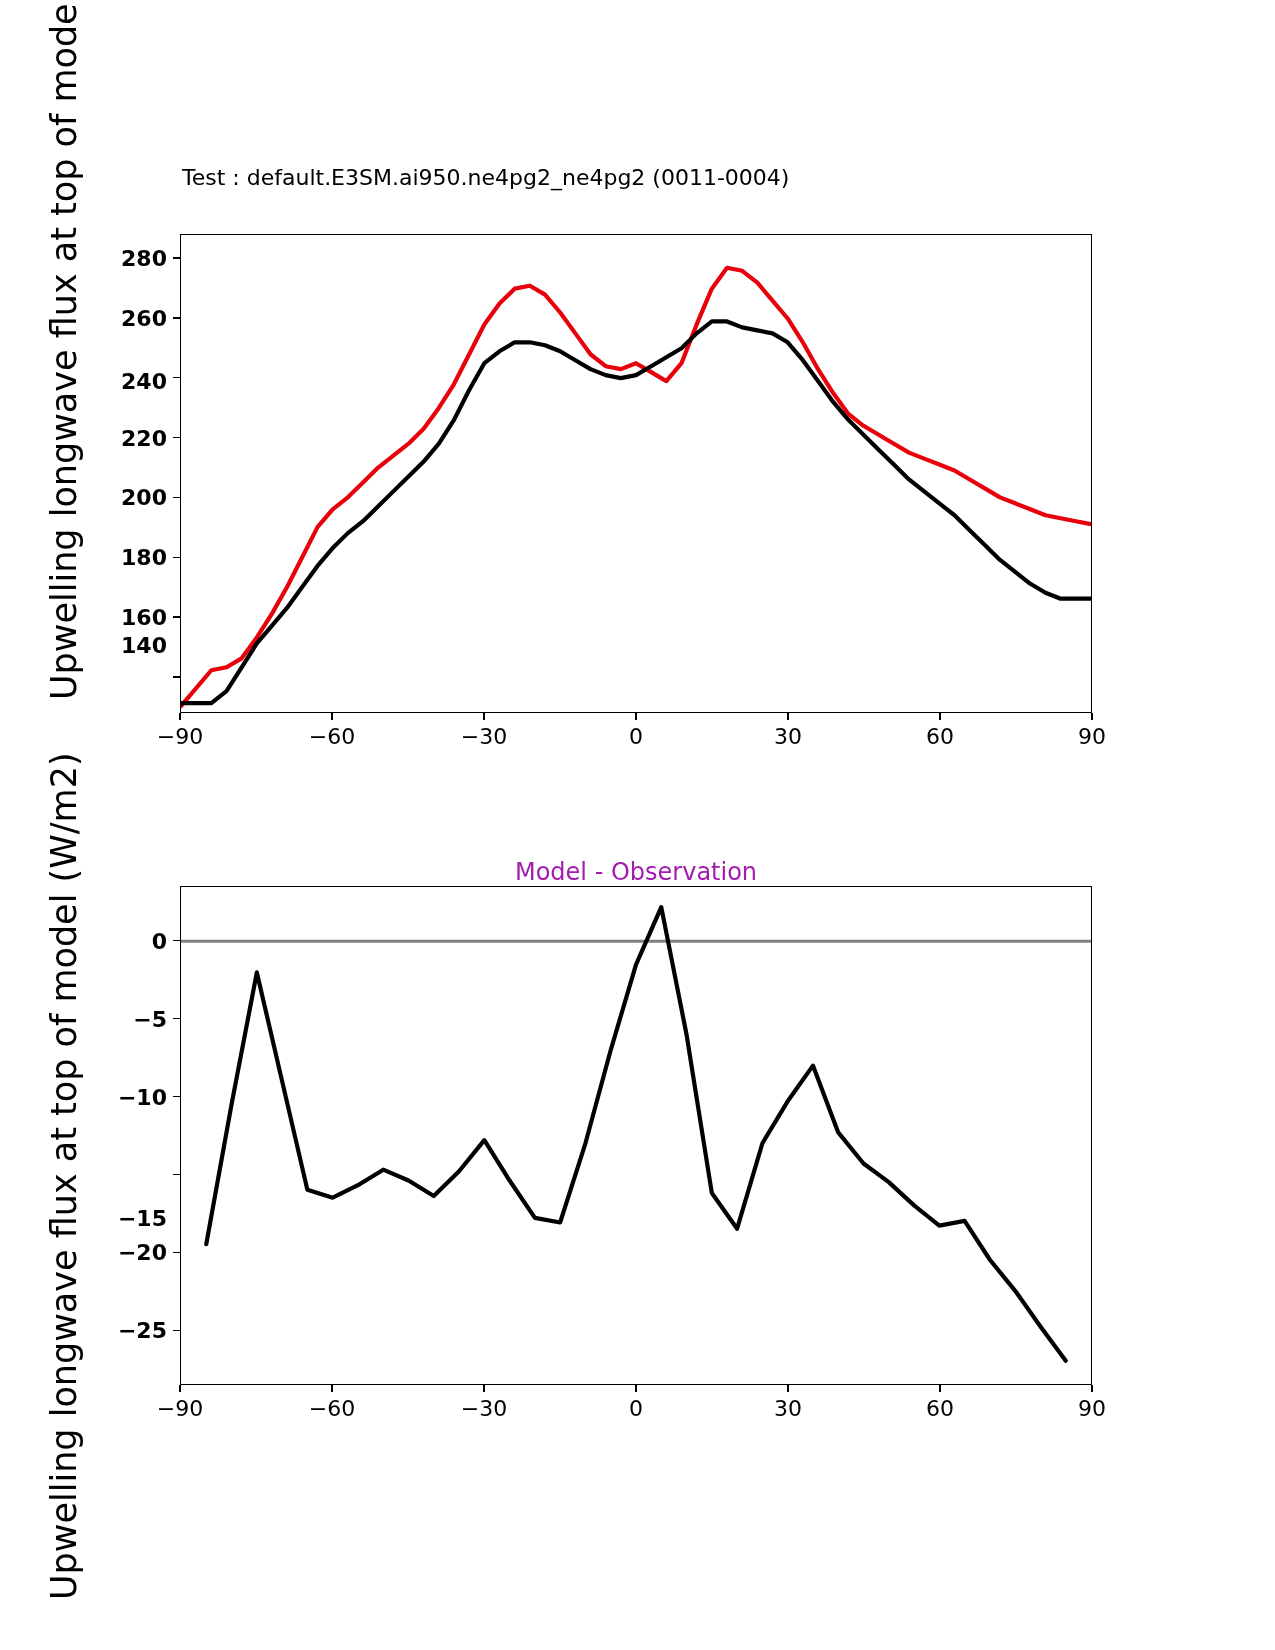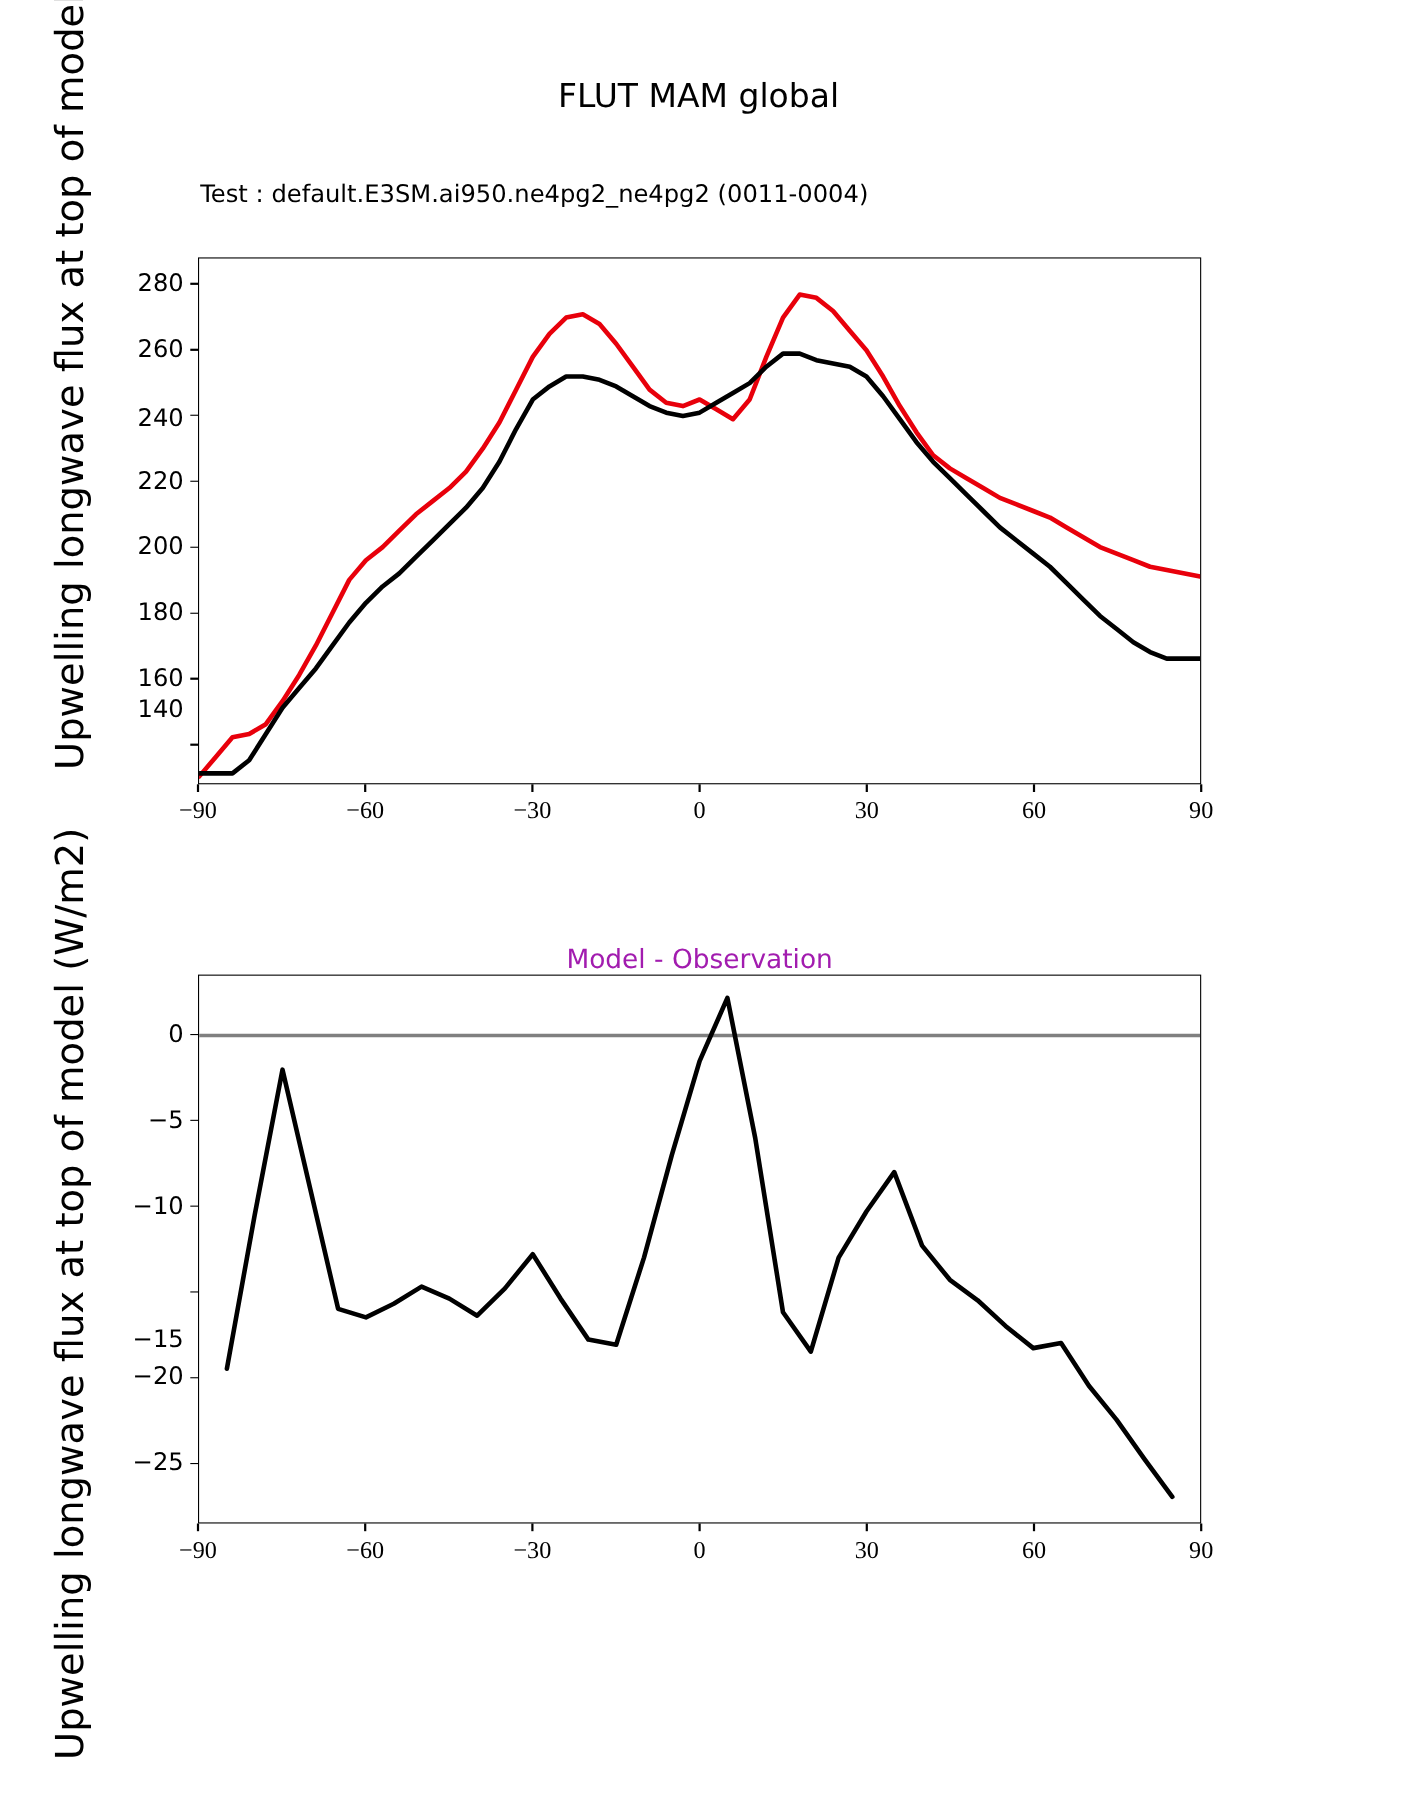--- a/index.html
+++ b/index.html
@@ -92,40 +92,39 @@
     color: #a21caf;
   }
 
   
   .tick {
     position: absolute;
     font-size: 22px;
     color: #000;
     white-space: nowrap;
   }
-  .tick-y { text-align: left; transform: translate(-100%, -50%); }
-  .tick-x { text-align: left; transform: translate(-50%, 0); font-family: Liberation Serif, serif; }
+  .tick-y { text-align: left; transform: translate(-100%, -50%); font-weight: bold; }
+  .tick-x { text-align: left; transform: translate(-50%, 0); }
 
   
   .tickmark {
     position: absolute;
     background: #000;
   }
   .tickmark.y { width: 7px; height: 1.6px; }
   .tickmark.x { width: 1.6px; height: 7px; }
 </style>
 </head>
 <body>
 
 <div class="figure">
 
   <div class="ylabel-outer" id="ylabel-top">Upwelling longwave flux at top of model (W/m2)</div>
   <div class="ylabel-outer" id="ylabel-bottom">Upwelling longwave flux at top of model (W/m2)</div>
 
-  <div class="main-title">FLUT MAM global</div>
 
   <div class="legend-block">
     <div class="legend-test">Test : default.E3SM.ai950.ne4pg2_ne4pg2 (0011-0004)</div>
   </div>
 
   <div class="panel" id="panel-top">
     <svg viewBox="0 0 912 479" preserveAspectRatio="none">
       <polyline id="top-series-ref" fill="none" stroke="#e8000b" stroke-width="4.2" stroke-linejoin="round" stroke-linecap="round" points="0.00,473.01 15.20,455.05 30.40,437.09 45.60,434.09 60.80,425.11 76.00,404.16 91.20,380.21 106.40,353.26 121.60,323.32 136.80,293.39 152.00,275.43 167.20,263.45 182.40,248.48 197.60,233.51 212.80,221.54 228.00,209.56 243.20,194.59 258.40,173.64 273.60,149.69 288.80,119.75 304.00,89.81 319.20,68.86 334.40,53.89 349.60,50.89 364.80,59.88 380.00,77.84 395.20,98.79 410.40,119.75 425.60,131.73 440.80,134.72 456.00,128.73 471.20,137.71 486.40,146.69 501.60,128.73 516.80,89.81 532.00,53.89 547.20,32.93 562.40,35.92 577.60,47.90 592.80,65.86 608.00,83.83 623.20,107.77 638.40,134.72 653.60,158.67 668.80,179.63 684.00,191.60 699.20,200.58 714.40,209.56 729.60,218.54 744.80,224.53 760.00,230.52 775.20,236.51 790.40,245.49 805.60,254.47 820.80,263.45 836.00,269.44 851.20,275.43 866.40,281.41 881.60,284.41 896.80,287.40 912.00,290.39"></polyline>
       <polyline id="top-series-test" fill="none" stroke="#000000" stroke-width="4.2" stroke-linejoin="round" stroke-linecap="round" points="0.00,470.02 15.20,470.02 30.40,470.02 45.60,458.04 60.80,434.09 76.00,410.14 91.20,392.18 106.40,374.22 121.60,353.26 136.80,332.31 152.00,314.34 167.20,299.38 182.40,287.40 197.60,272.43 212.80,257.46 228.00,242.49 243.20,227.52 258.40,209.56 273.60,185.61 288.80,155.67 304.00,128.73 319.20,116.76 334.40,107.77 349.60,107.77 364.80,110.77 380.00,116.76 395.20,125.74 410.40,134.72 425.60,140.71 440.80,143.70 456.00,140.71 471.20,131.73 486.40,122.74 501.60,113.76 516.80,98.79 532.00,86.82 547.20,86.82 562.40,92.81 577.60,95.80 592.80,98.79 608.00,107.77 623.20,125.74 638.40,146.69 653.60,167.65 668.80,185.61 684.00,200.58 699.20,215.55 714.40,230.52 729.60,245.49 744.80,257.46 760.00,269.44 775.20,281.41 790.40,296.38 805.60,311.35 820.80,326.32 836.00,338.29 851.20,350.27 866.40,359.25 881.60,365.24 896.80,365.24 912.00,365.24"></polyline>
     </svg>

